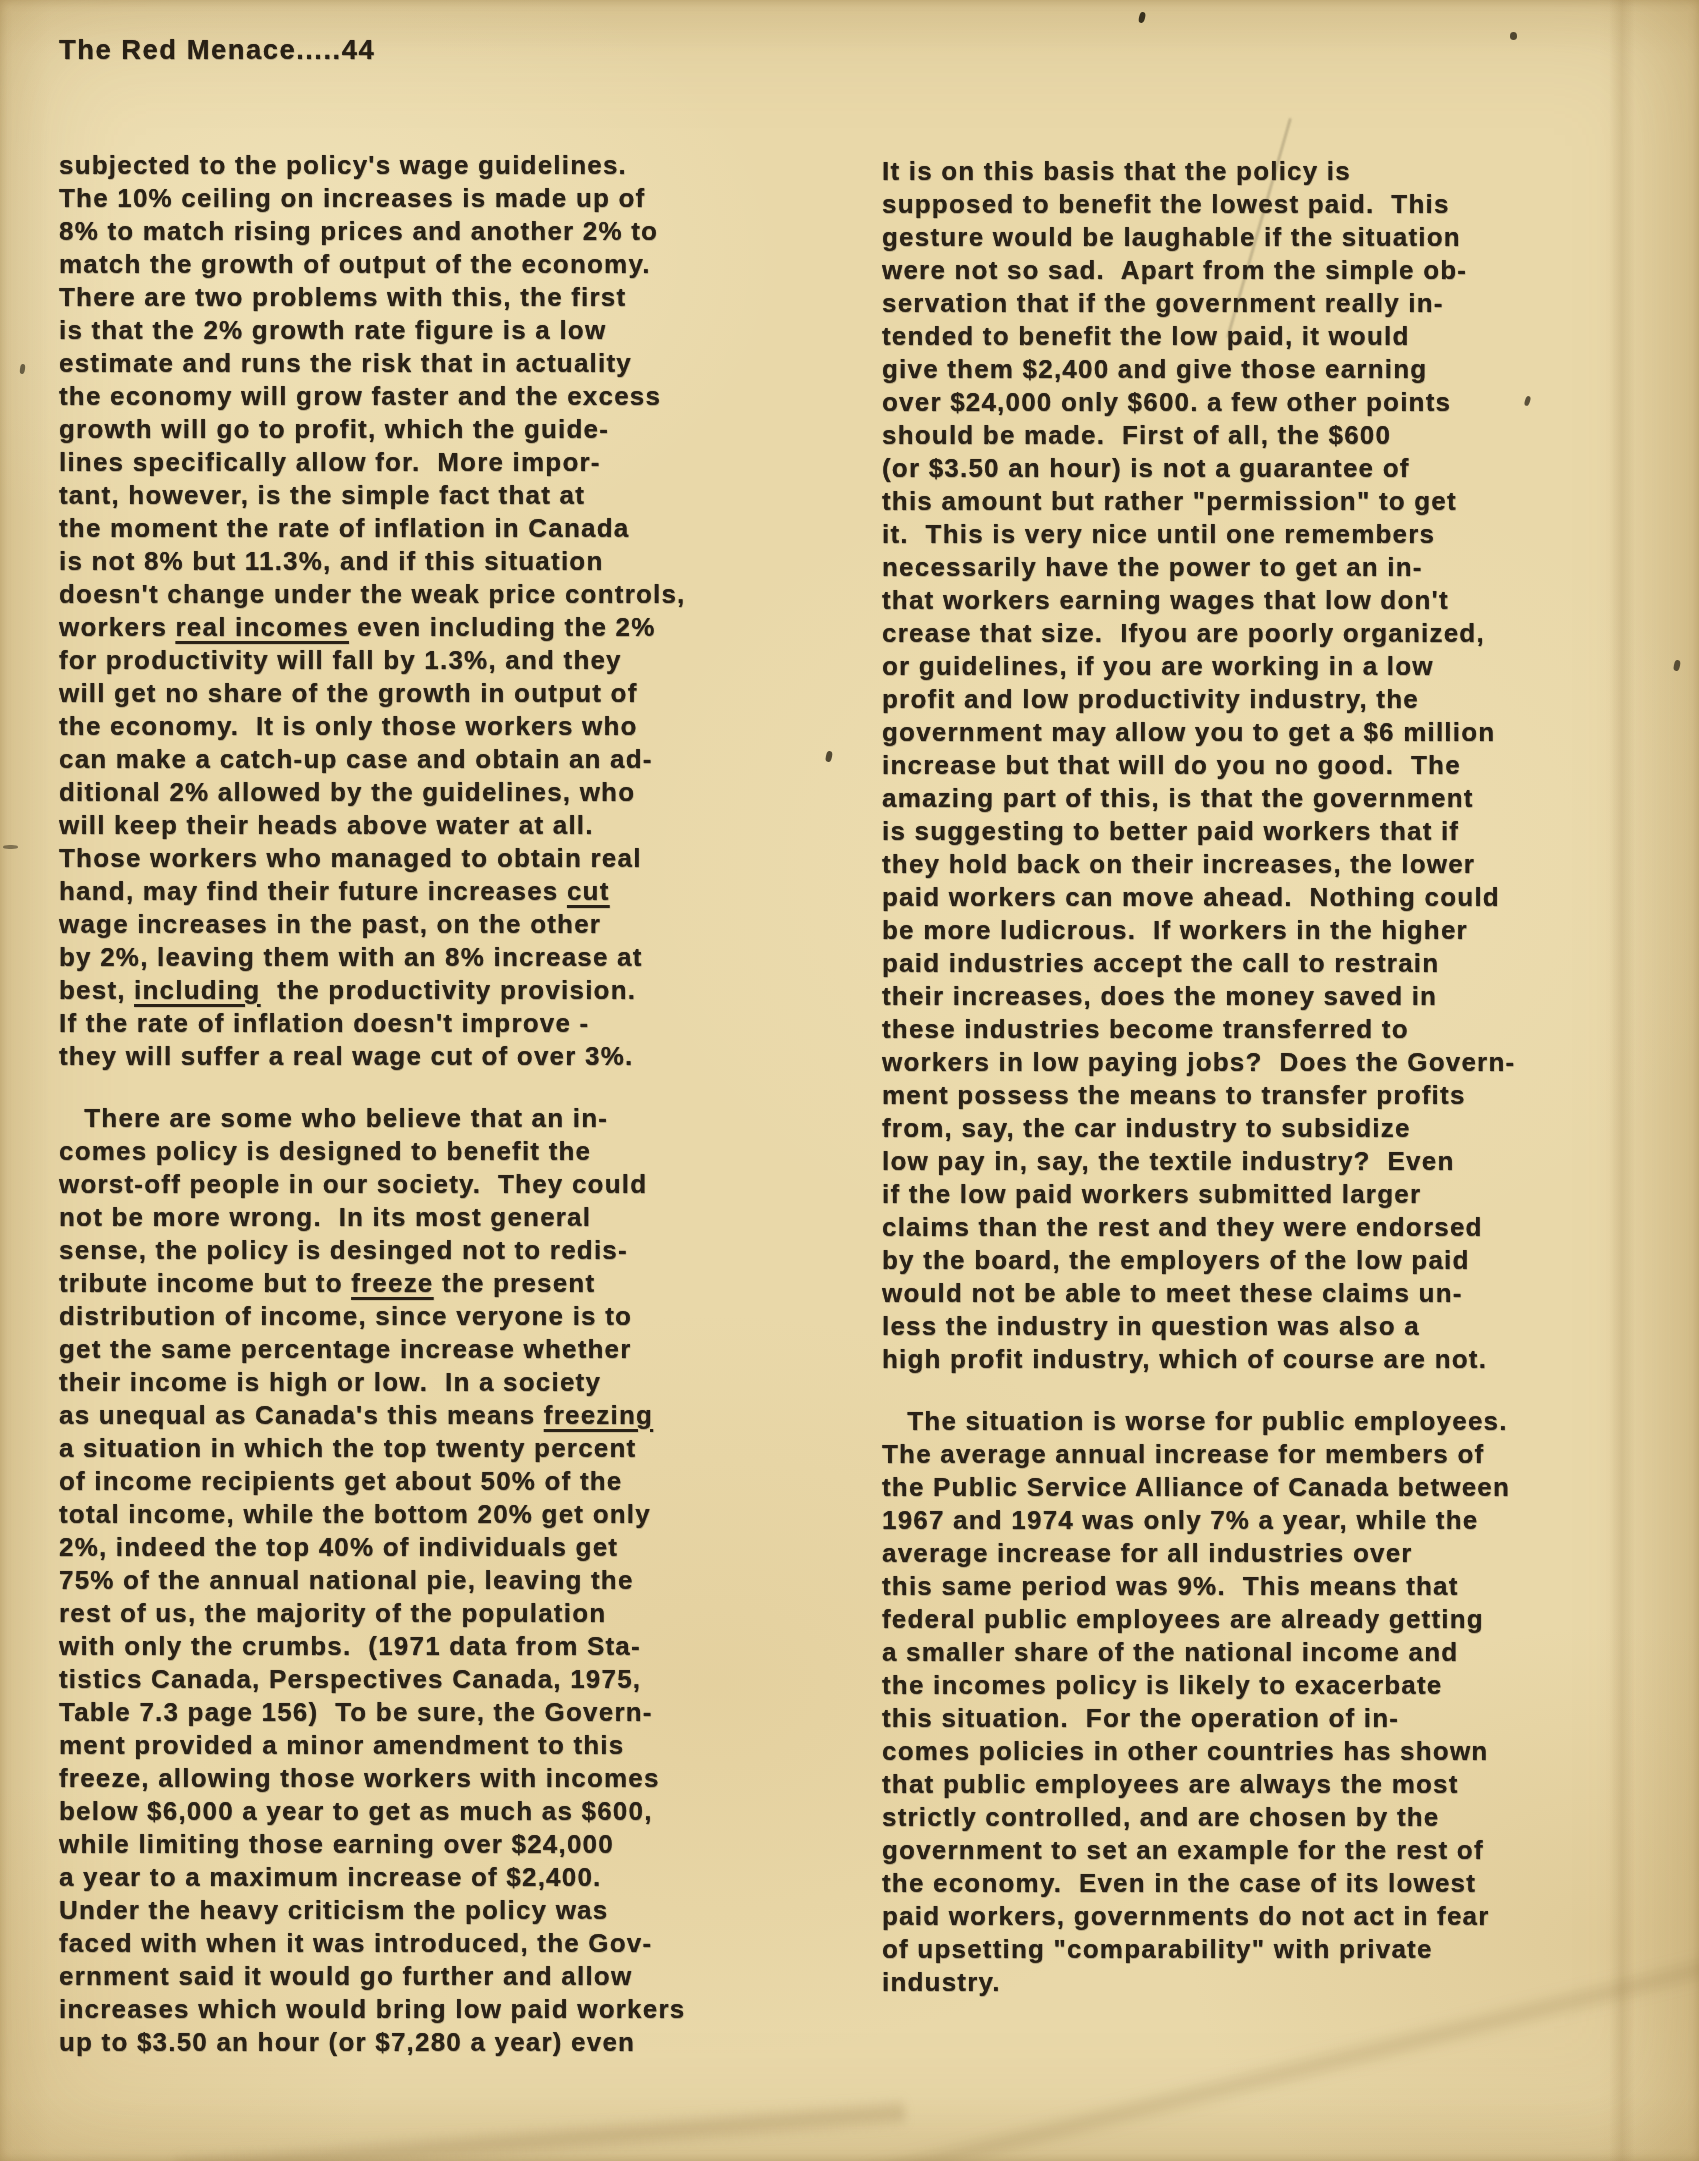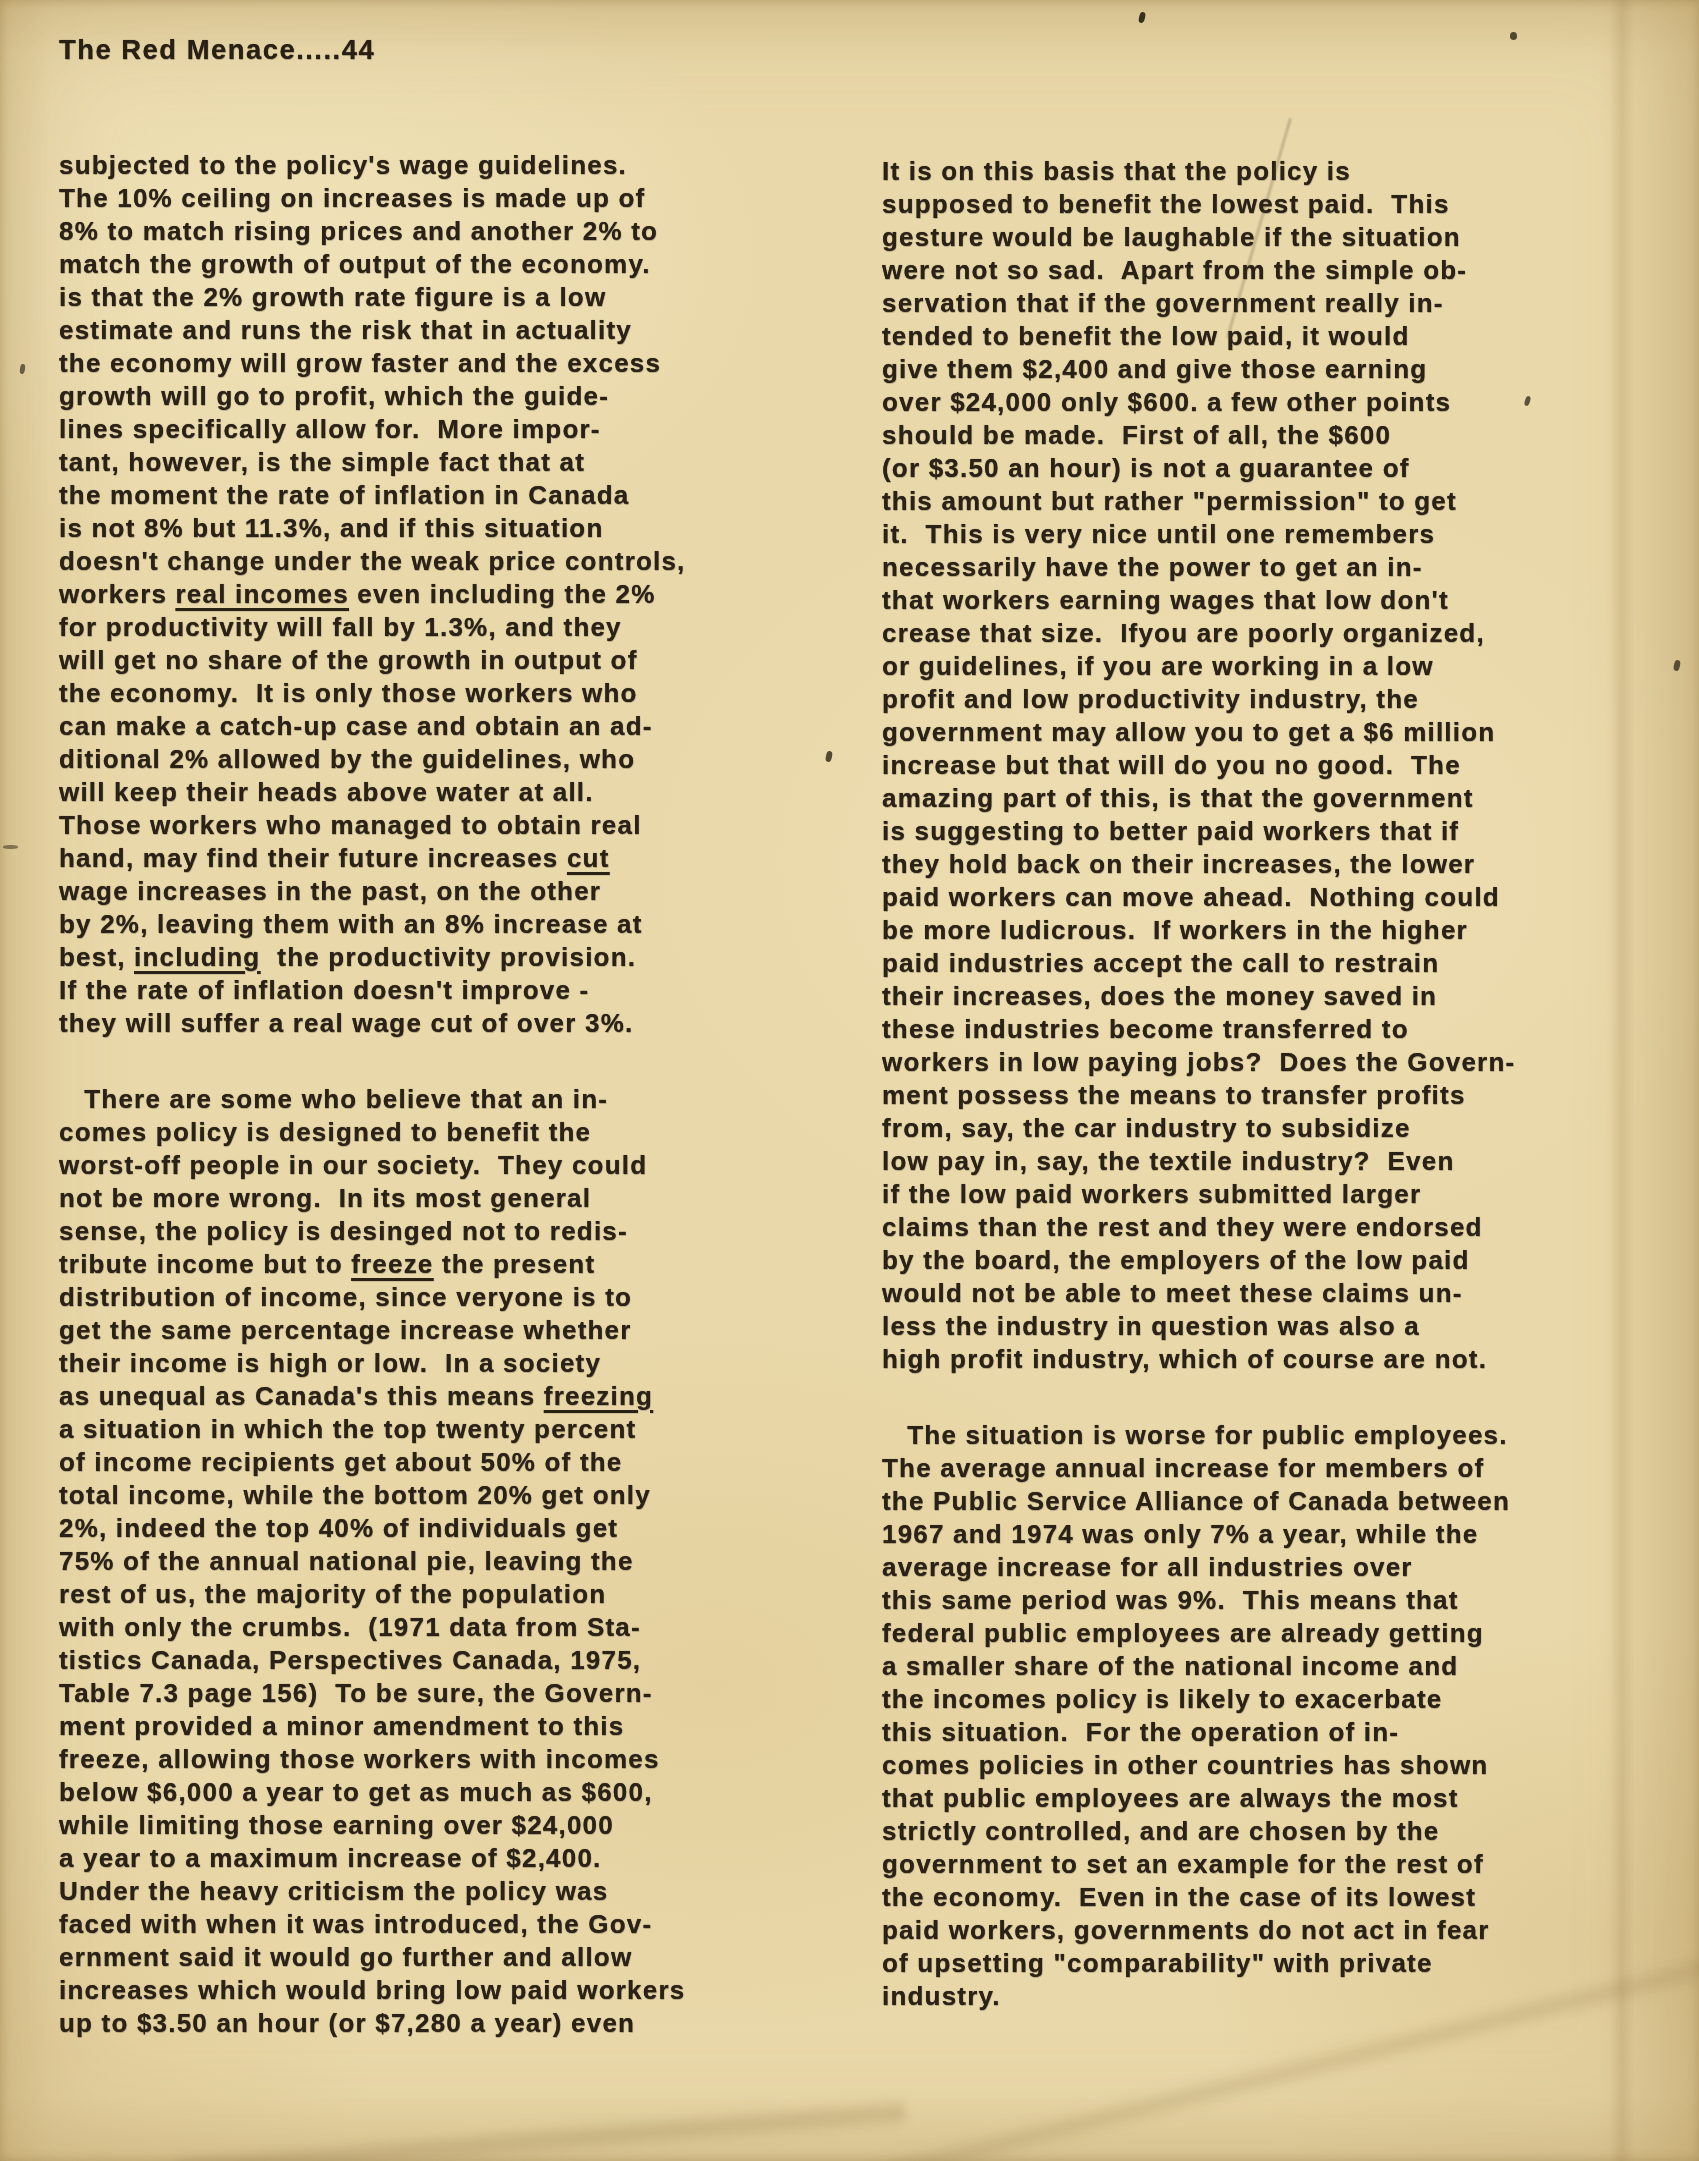--- a/index.html
+++ b/index.html
@@ -22,21 +22,21 @@
   .header{
     position:absolute;left:59px;top:34px;
     font-size:27.4px;font-weight:700;letter-spacing:1.5px;
     color:#282015;
     text-shadow:0 0 0.8px rgba(40,32,21,.8), 0.5px 0.7px 0 rgba(40,32,21,.25);
     white-space:pre;
   }
   .col{position:absolute;}
   .col-left{left:59px;top:149px;}
   .col-right{left:882px;top:155px;}
-  .paragraph + .paragraph{margin-top:43px;}
+  .paragraph + .paragraph{margin-top:29px;}
   .line{
     white-space:pre;
     font-size:26px;line-height:33px;font-weight:700;
     letter-spacing:1.2px;
     color:#2a2217;
     text-shadow:0 0 0.8px rgba(42,34,23,.75), 0.5px 0.6px 0 rgba(42,34,23,.22);
   }
   .line u{
     text-decoration-thickness:3px;
     text-underline-offset:5.3px;
@@ -75,20 +75,21 @@
 
 <div class="page">
   <div class="header"><span>The Red Menace.....44</span></div>
 
   <div class="col col-left">
       <div class="paragraph">
         <div class="line">subjected to the policy's wage guidelines.</div>
         <div class="line">The 10% ceiling on increases is made up of</div>
         <div class="line">8% to match rising prices and another 2% to</div>
         <div class="line">match the growth of output of the economy.</div>
+        <div class="line">There are two problems with this, the first</div>
         <div class="line">is that the 2% growth rate figure is a low</div>
         <div class="line">estimate and runs the risk that in actuality</div>
         <div class="line">the economy will grow faster and the excess</div>
         <div class="line">growth will go to profit, which the guide-</div>
         <div class="line">lines specifically allow for.  More impor-</div>
         <div class="line">tant, however, is the simple fact that at</div>
         <div class="line">the moment the rate of inflation in Canada</div>
         <div class="line">is not 8% but 11.3%, and if this situation</div>
         <div class="line">doesn't change under the weak price controls,</div>
         <div class="line">workers <u>real incomes</u> even including the 2%</div>

